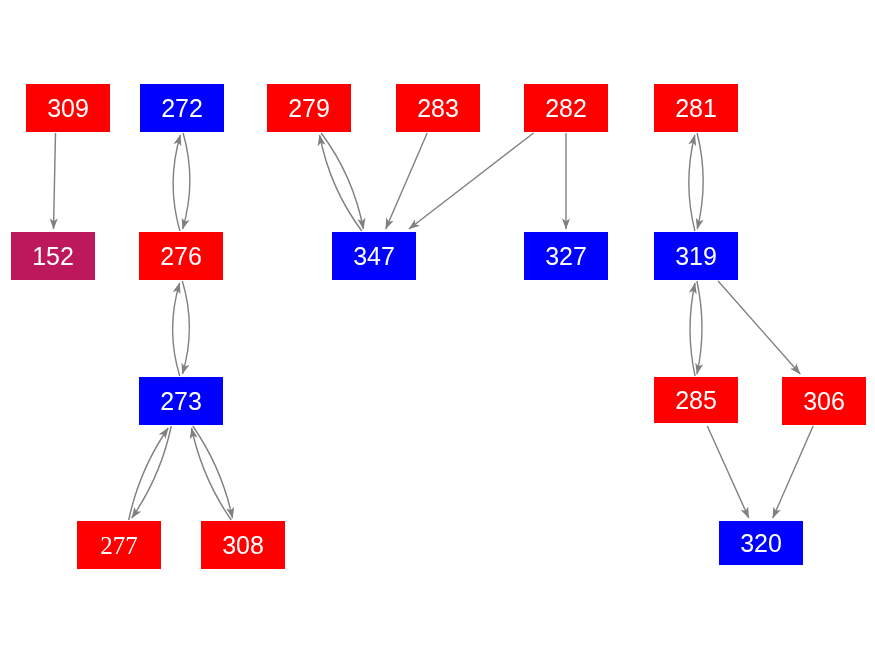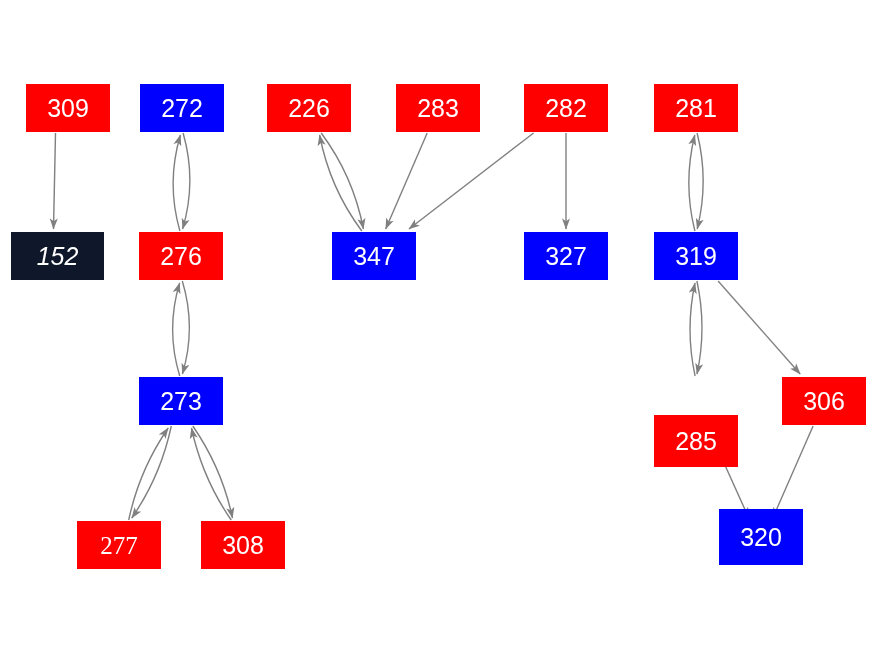--- a/index.html
+++ b/index.html
@@ -77,58 +77,58 @@
       </g>
   </svg>
   <div id="node-layer">
       <div class="node" style="left: 14px; top: 84px; width: 84px; height: 48px; background: rgb(255, 0, 0); margin-left: 12px;">
         <span class="node-label">309</span>
       </div>
       <div class="node" style="left: 140px; top: 84px; width: 84px; height: 48px; background: rgb(0, 0, 255);">
         <span class="node-label">272</span>
       </div>
       <div class="node" style="left: 267px; top: 84px; width: 84px; height: 48px; background: rgb(255, 0, 0);">
-        <span class="node-label">226</span>
+        <span class="node-label">279</span>
       </div>
       <div class="node" style="left: 396px; top: 84px; width: 84px; height: 48px; background: rgb(255, 0, 0);">
         <span class="node-label">283</span>
       </div>
       <div class="node" style="left: 524px; top: 84px; width: 84px; height: 48px; background: rgb(255, 0, 0);">
         <span class="node-label">282</span>
       </div>
       <div class="node" style="left: 654px; top: 84px; width: 84px; height: 48px; background: rgb(255, 0, 0);">
         <span class="node-label">281</span>
       </div>
-      <div class="node" style="left: 11px; top: 232px; width: 93px; height: 48px; background: #0f172a; font-style: italic;">
+      <div class="node" style="left: 11px; top: 232px; width: 84px; height: 48px; background: #be185d;">
         <span class="node-label">152</span>
       </div>
       <div class="node" style="left: 139px; top: 232px; width: 84px; height: 48px; background: rgb(255, 0, 0);">
         <span class="node-label">276</span>
       </div>
       <div class="node" style="left: 332px; top: 232px; width: 84px; height: 48px; background: rgb(0, 0, 255);">
         <span class="node-label">347</span>
       </div>
       <div class="node" style="left: 524px; top: 232px; width: 84px; height: 48px; background: rgb(0, 0, 255);">
         <span class="node-label">327</span>
       </div>
       <div class="node" style="left: 654px; top: 232px; width: 84px; height: 48px; background: rgb(0, 0, 255);">
         <span class="node-label">319</span>
       </div>
       <div class="node" style="left: 139px; top: 377px; width: 84px; height: 48px; background: rgb(0, 0, 255);">
         <span class="node-label">273</span>
       </div>
-      <div class="node" style="left: 654px; top: 377px; width: 84px; height: 52px; background: rgb(255, 0, 0); margin-top: 38px;">
+      <div class="node" style="left: 654px; top: 377px; width: 84px; height: 46px; background: rgb(255, 0, 0);">
         <span class="node-label">285</span>
       </div>
       <div class="node" style="left: 782px; top: 377px; width: 84px; height: 48px; background: rgb(255, 0, 0);">
         <span class="node-label">306</span>
       </div>
       <div class="node" style="left: 77px; top: 521px; width: 84px; height: 48px; background: rgb(255, 0, 0); font-family: Liberation Serif, serif;">
         <span class="node-label">277</span>
       </div>
       <div class="node" style="left: 201px; top: 521px; width: 84px; height: 48px; background: rgb(255, 0, 0);">
         <span class="node-label">308</span>
       </div>
-      <div class="node" style="left: 719px; top: 509px; width: 84px; height: 56px; background: rgb(0, 0, 255);">
+      <div class="node" style="left: 719px; top: 521px; width: 84px; height: 44px; background: rgb(0, 0, 255);">
         <span class="node-label">320</span>
       </div>
     </div>
 </div>
 
 </body></html>

